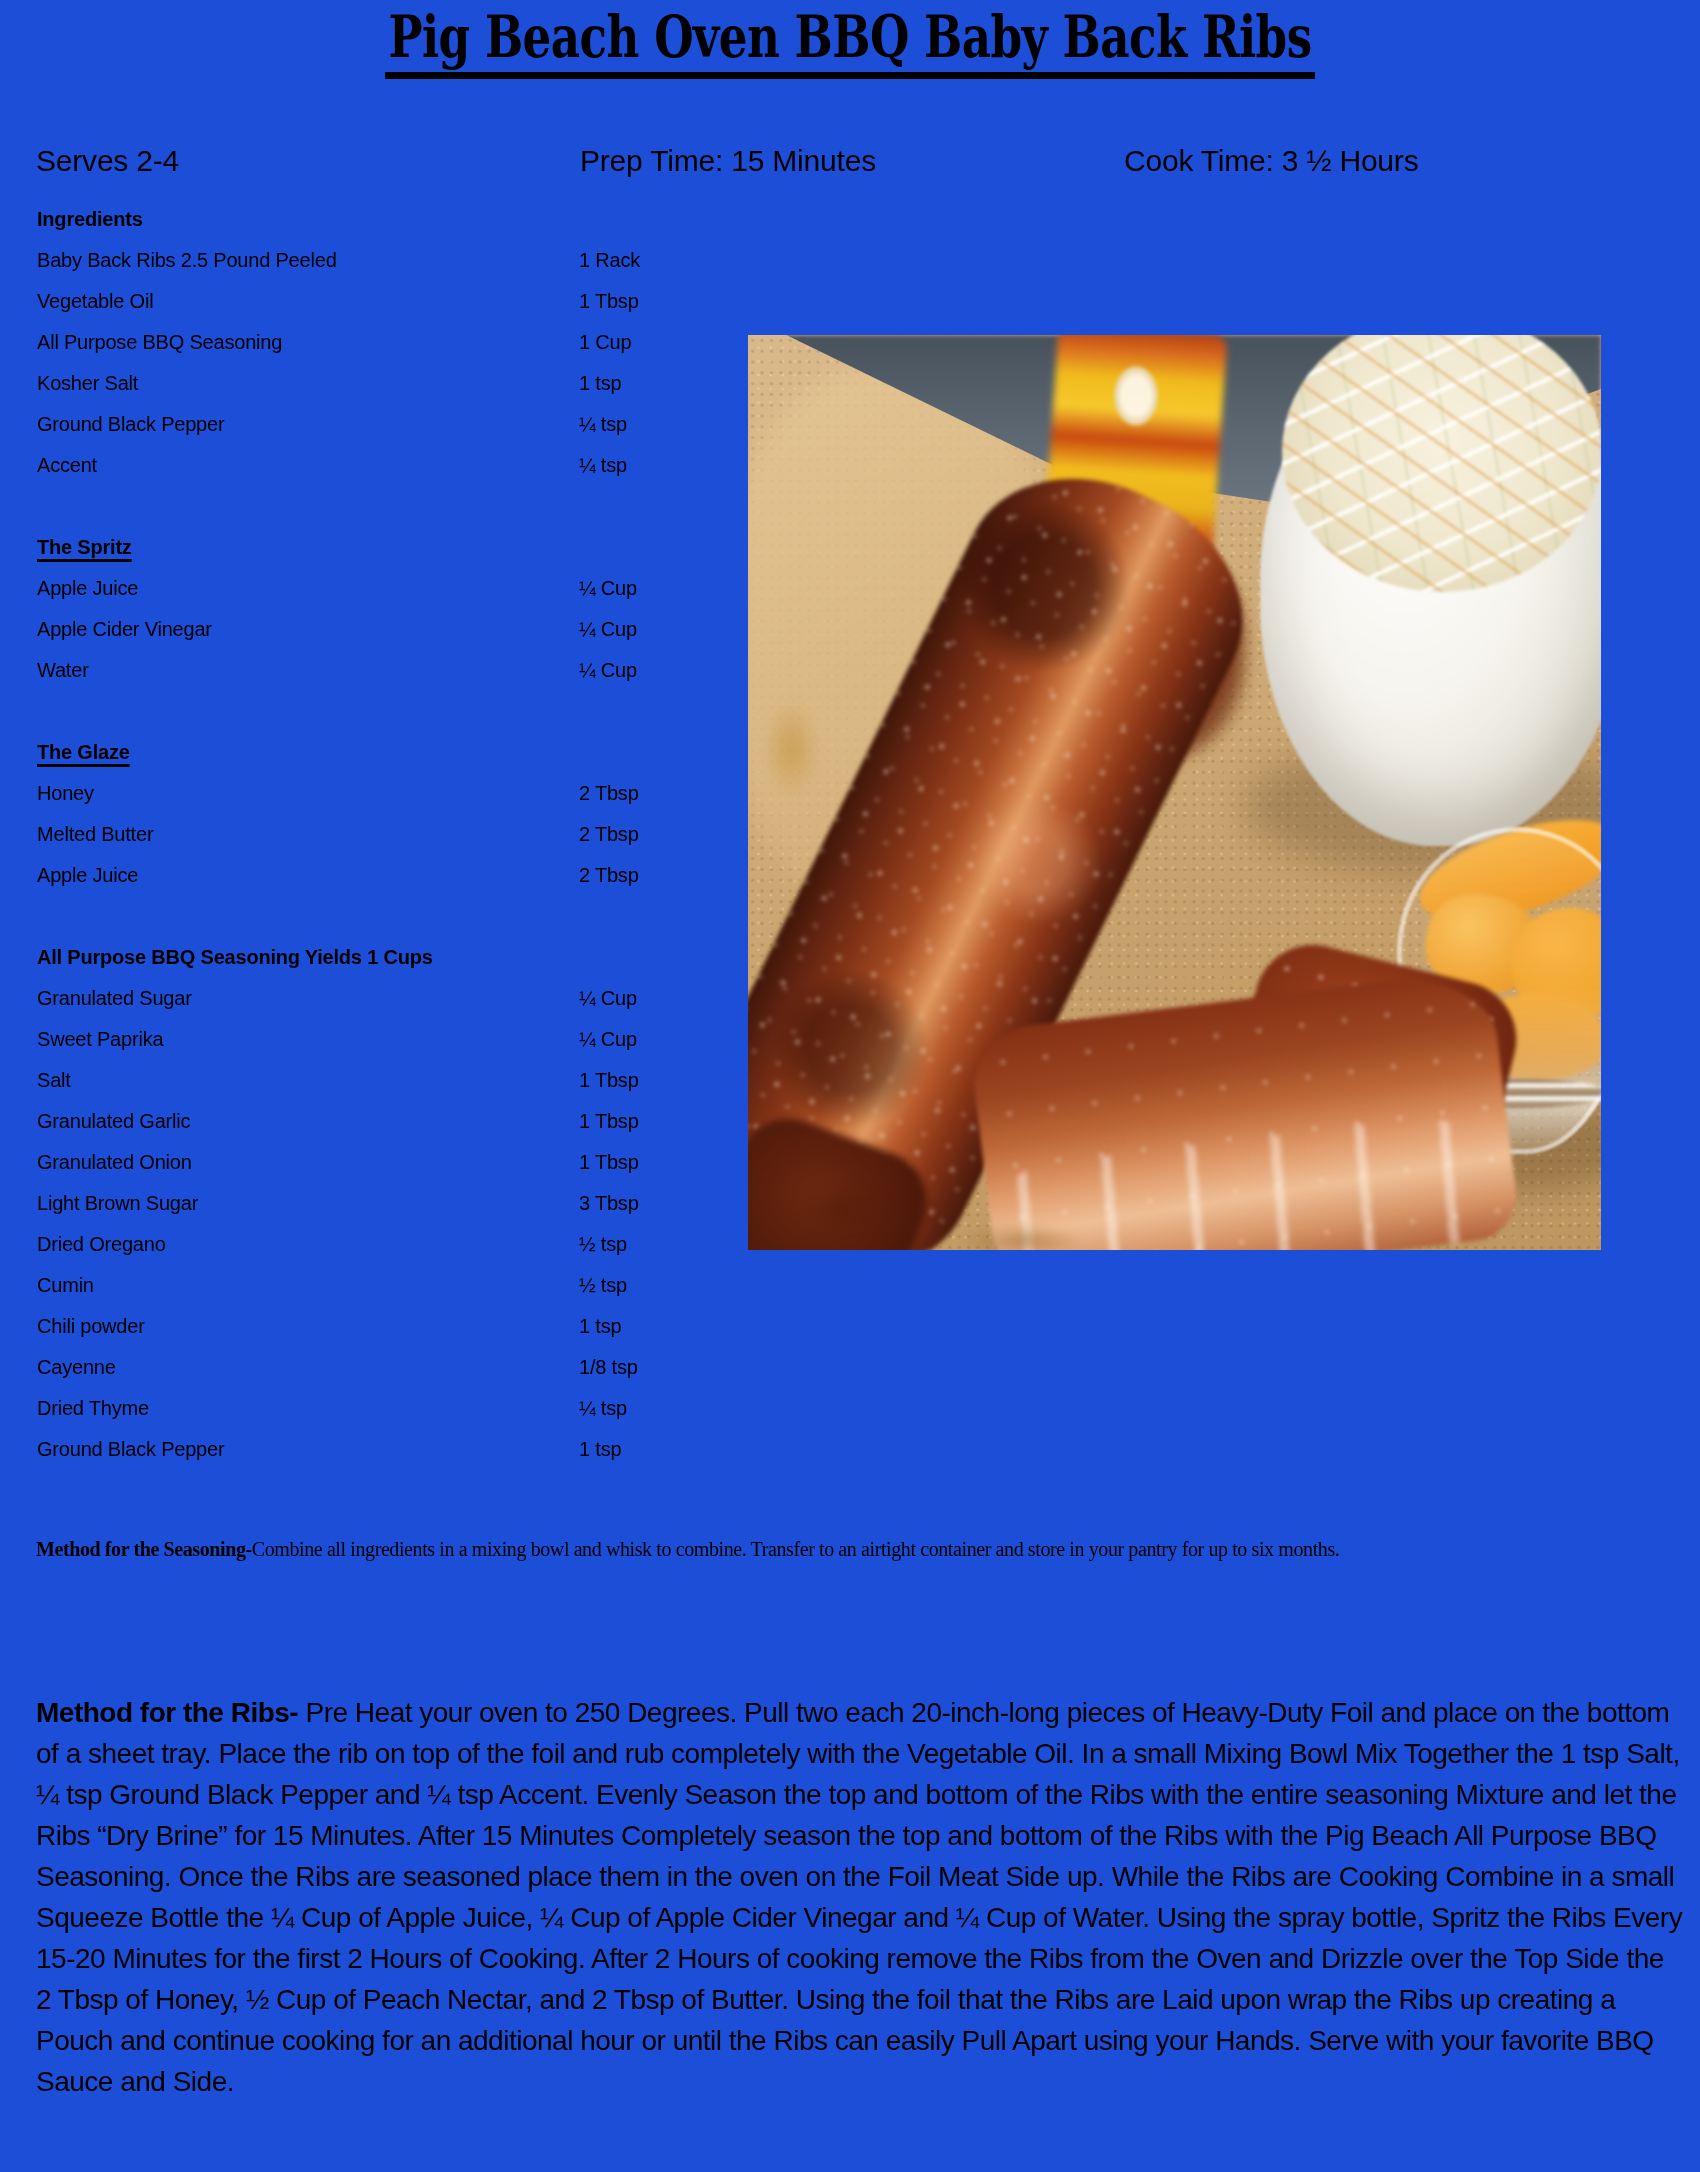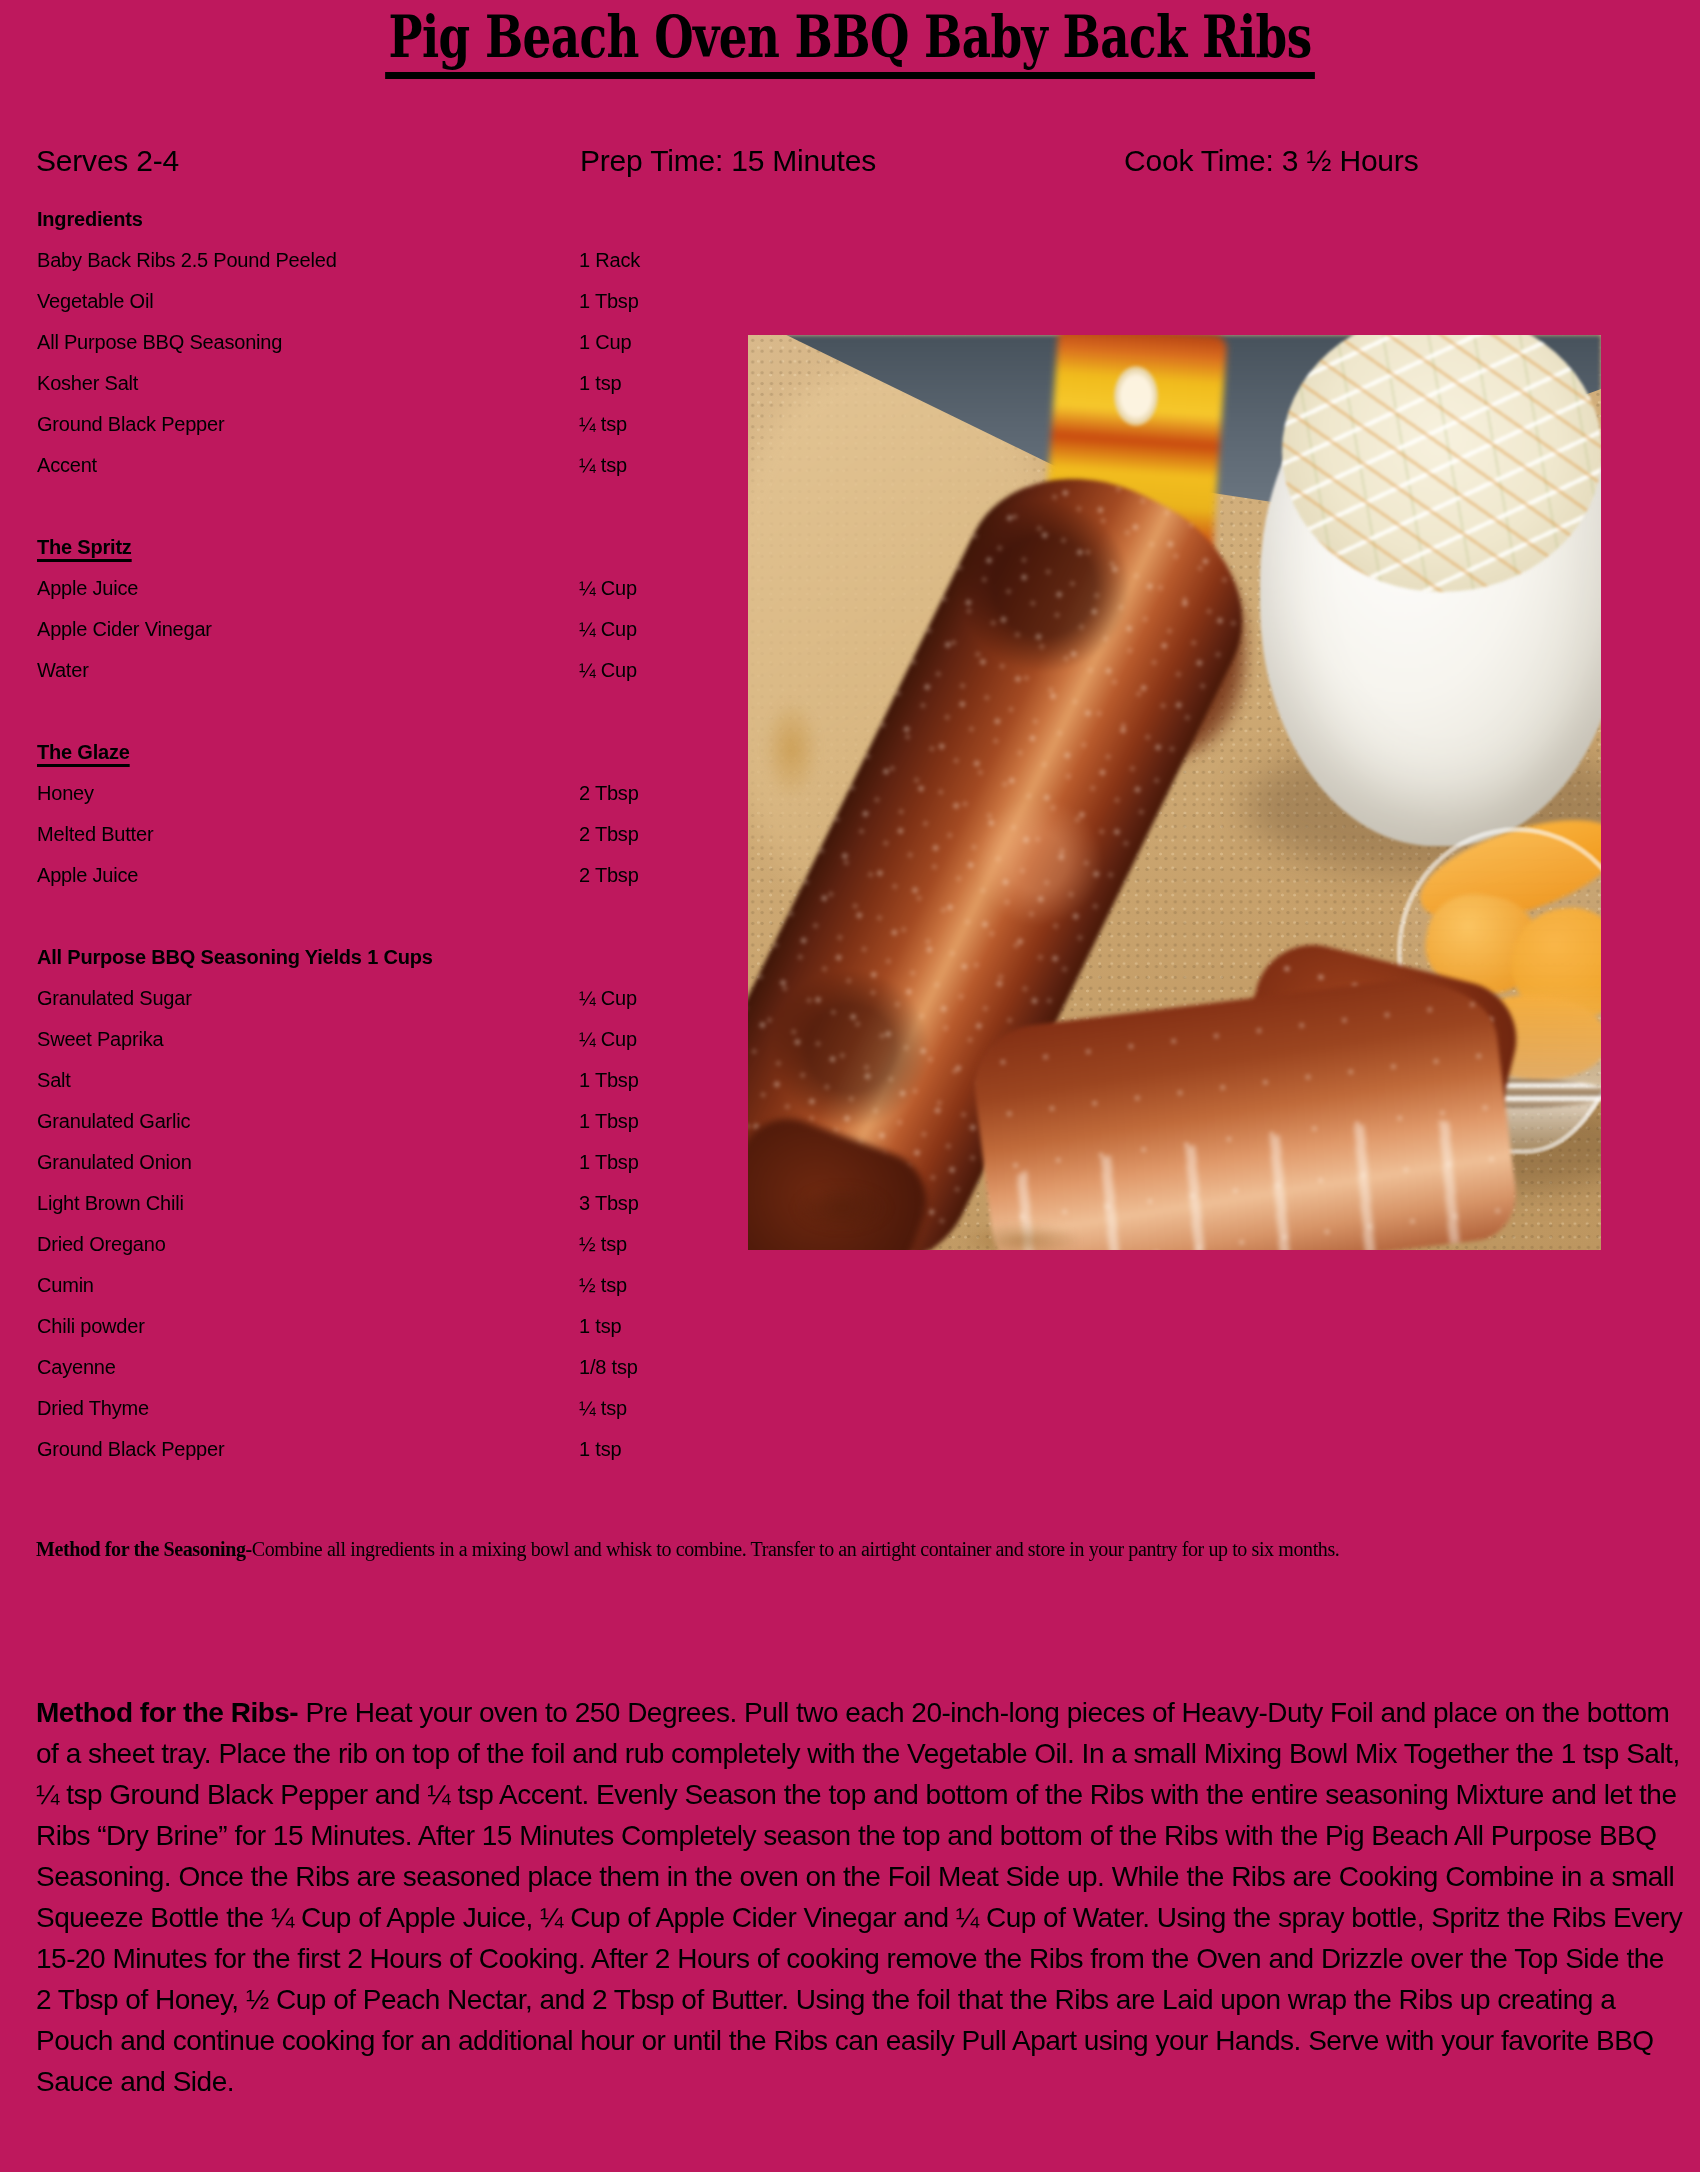--- a/index.html
+++ b/index.html
@@ -3,21 +3,21 @@
 <meta charset="utf-8">
 <style>
   html, body {
     margin: 0; padding: 0;
     width: 1700px; height: 2172px;
     background: #ffffff;
     font-family: "Liberation Sans", sans-serif;
     color: #000;
     overflow: hidden;
   }
-  .page { position: relative; width: 1700px; height: 2172px; background: #be185d; overflow: hidden; }
+  .page { position: relative; width: 1700px; height: 2172px; background: #1d4ed8; overflow: hidden; }
 
   
   .title-wrap { position: absolute; top: 7.2px; left: 0; width: 100%; display: flex; justify-content: center; }
   .doc-title {
     display: inline-block;
     font-family: "DejaVu Serif", serif;
     font-weight: bold;
     font-size: 58px;
     line-height: 1.05;
     letter-spacing: -0.7px;
@@ -239,21 +239,21 @@
       <div class="row"><span>Honey</span><span class="qty">2 Tbsp</span></div>
       <div class="row"><span>Melted Butter</span><span class="qty">2 Tbsp</span></div>
       <div class="row"><span>Apple Juice</span><span class="qty">2 Tbsp</span></div>
       <div class="spacer"></div>
       <div class="row"><span class="h">All Purpose BBQ Seasoning Yields 1 Cups</span></div>
       <div class="row"><span>Granulated Sugar</span><span class="qty">¼ Cup</span></div>
       <div class="row"><span>Sweet Paprika</span><span class="qty">¼ Cup</span></div>
       <div class="row"><span>Salt</span><span class="qty">1 Tbsp</span></div>
       <div class="row"><span>Granulated Garlic</span><span class="qty">1 Tbsp</span></div>
       <div class="row"><span>Granulated Onion</span><span class="qty">1 Tbsp</span></div>
-      <div class="row"><span>Light Brown Chili</span><span class="qty">3 Tbsp</span></div>
+      <div class="row"><span>Light Brown Sugar</span><span class="qty">3 Tbsp</span></div>
       <div class="row"><span>Dried Oregano</span><span class="qty">½ tsp</span></div>
       <div class="row"><span>Cumin</span><span class="qty">½ tsp</span></div>
       <div class="row"><span>Chili powder</span><span class="qty">1 tsp</span></div>
       <div class="row"><span>Cayenne</span><span class="qty">1/8 tsp</span></div>
       <div class="row"><span>Dried Thyme</span><span class="qty">¼ tsp</span></div>
       <div class="row"><span>Ground Black Pepper</span><span class="qty">1 tsp</span></div>
     </div>
 
   <div class="method method-seasoning"><b>Method for the Seasoning-</b><span>Combine all ingredients in a mixing bowl and whisk to combine.  Transfer to an airtight container and store in your pantry for up to six months.</span></div>
 

